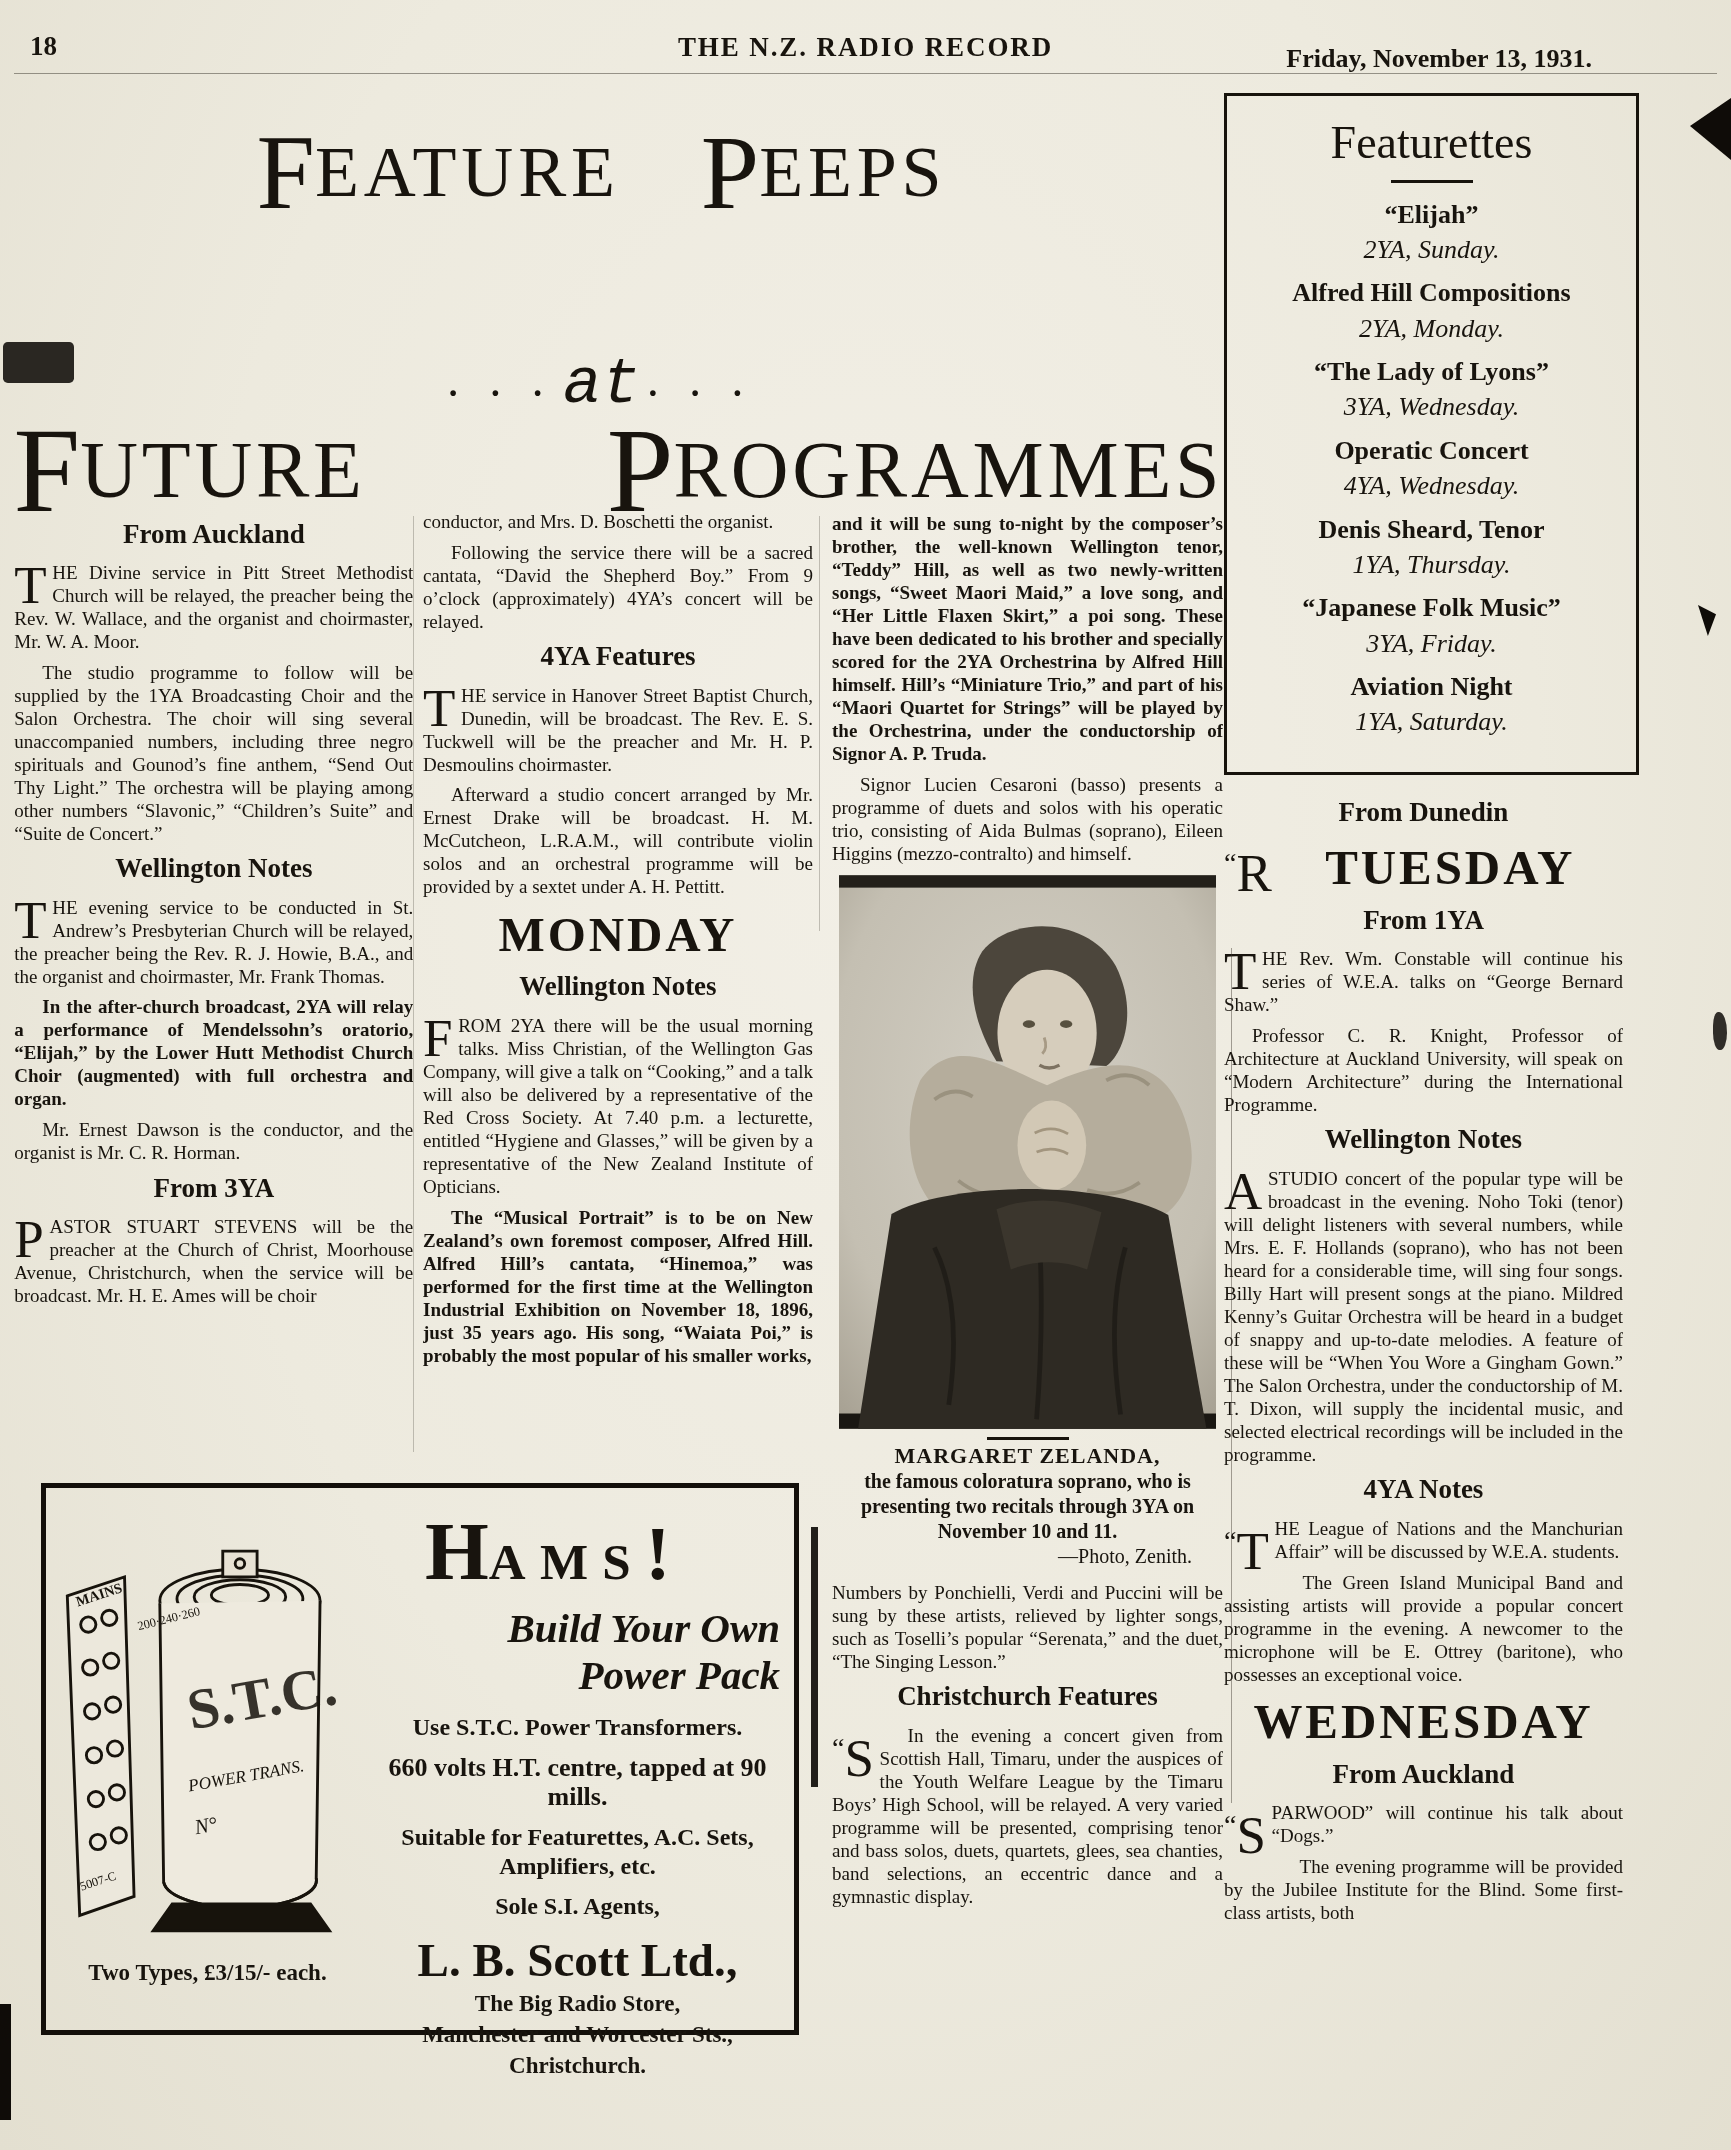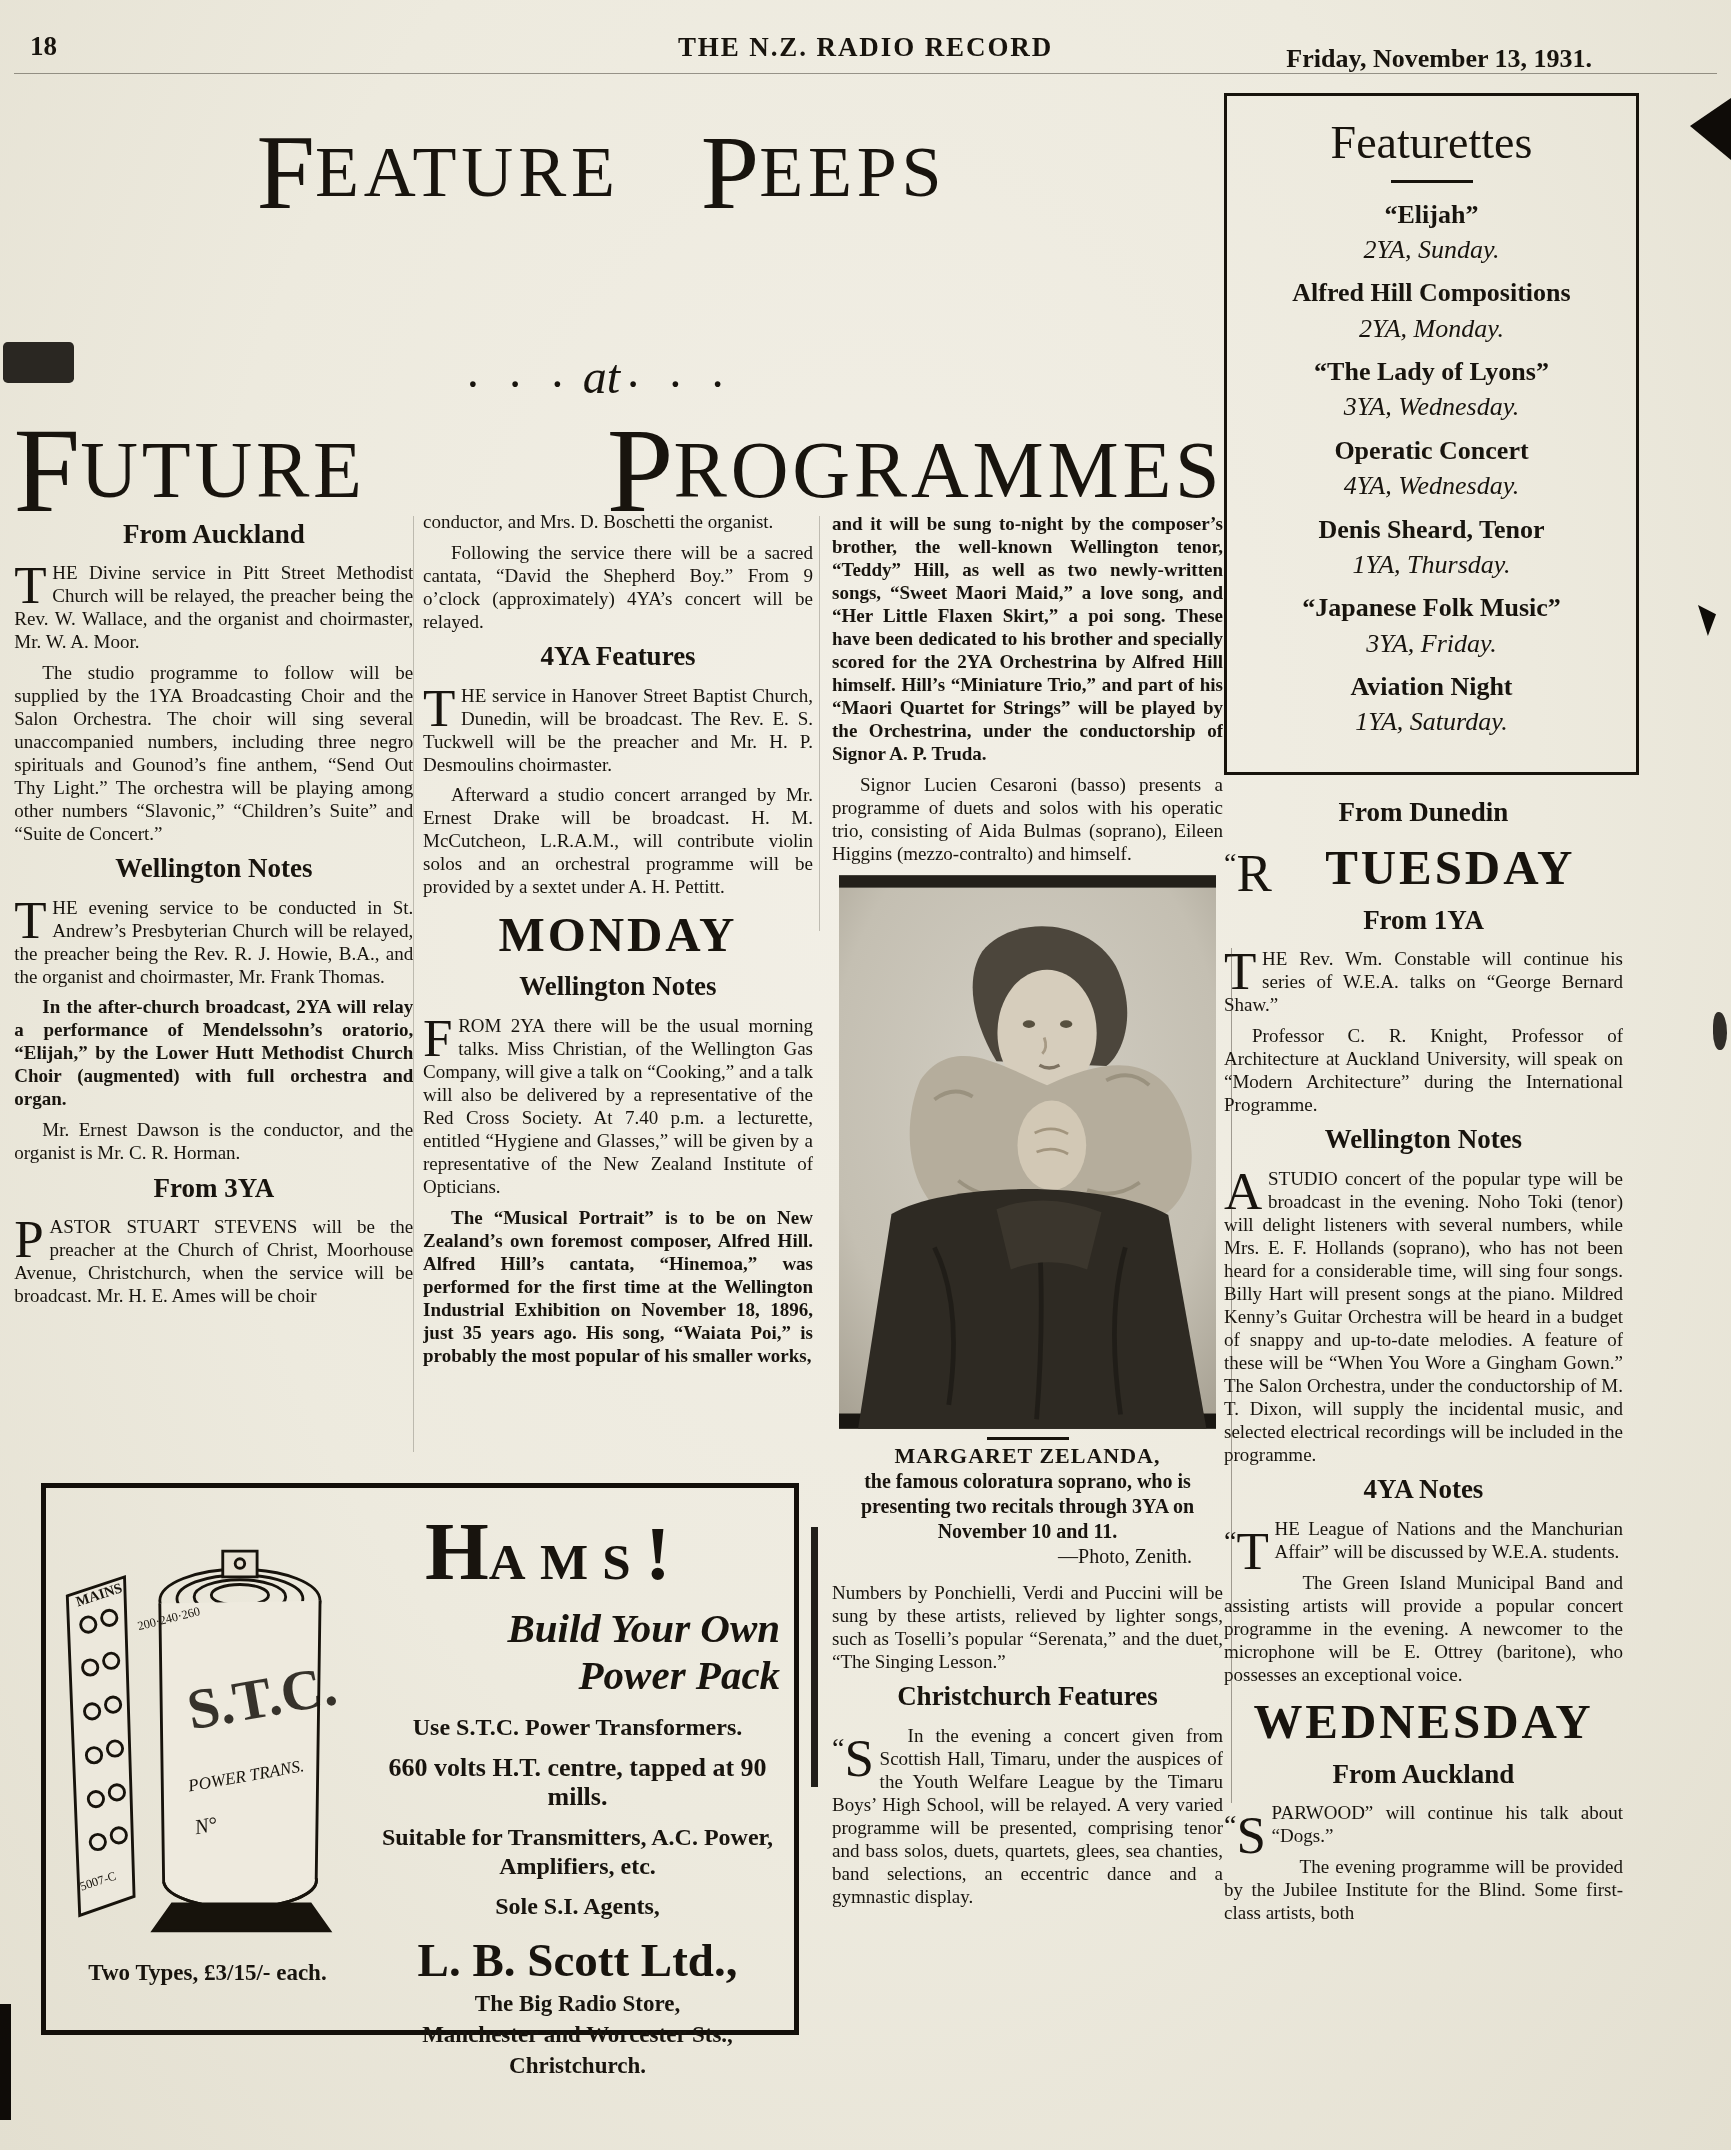--- a/index.html
+++ b/index.html
@@ -13,21 +13,21 @@
   .pnum { position:absolute; left:30px; top:31px; font-size:27px; font-weight:700; }
   .mast { position:absolute; left:0; top:31.5px; width:100%; text-align:center; font-size:27px; font-weight:700; letter-spacing:1.9px; }
   .hdate { position:absolute; right:139px; top:31.5px; font-size:26px; font-weight:700;margin-top:12px; }
   .hrule { position:absolute; left:14.3px; top:73px; width:1703px; height:1.4px; background:#2a251d; opacity:.45; }
   
   .t-line1 { position:absolute; left:86px; top:113px; width:1031px; display:flex; justify-content:center; gap:81px; white-space:nowrap; }
   .ti { font-size:105px; line-height:119px; font-weight:400; }
   .tr { font-size:72px; line-height:119px; letter-spacing:4.8px; align-self:flex-end; }
   .t-conn { position:absolute; left:86px; top:349px; width:1031px; text-align:center; }
   .dots { font-size:35px; font-weight:700; letter-spacing:12.4px; vertical-align:5.7px; }
-  .at { font-size:48px; font-style:italic; padding:0 8.6px; }
+  .at { font-size:64px; font-style:italic; padding:0 8.6px;font-family:Liberation Mono, monospace; }
   .t-line2 { position:absolute; left:13.4px; top:407px; width:1210px; display:flex; justify-content:space-between; white-space:nowrap; }
   .ti2 { font-size:120px; line-height:127px; font-weight:400; }
   .tr2 { font-size:80px; line-height:127px; letter-spacing:3.8px; vertical-align:baseline; }
   .grp { display:flex; align-items:flex-end; }
   
   .col { position:absolute; overflow:hidden; }
   .c1 { left:14.3px;  top:510px; width:399px; height:970px; }
   .c2 { left:423px; top:510px; width:390px; height:971px; }
   .c3 { left:832px; top:512px; width:391px; height:1638px; }
   .rcol { left:1224px; top:788px; width:399px; height:1362px; }
@@ -284,21 +284,21 @@
     <div class="ad-cap">Two Types, £3/15/- each.</div>
     <div class="ad-right">
       <div class="ad-h">
         <span class="ad-H">H</span><span class="ad-AMS">AMS</span><span class="ad-bang">!</span>
       </div>
       <div class="ad-tag">
         <span>Build Your Own</span><br><span>Power Pack</span>
       </div>
       <div class="ad-line">Use S.T.C. Power Transformers.</div>
       <div class="ad-line ad-volts">660 volts H.T. centre, tapped at 90 mills.</div>
-      <div class="ad-line">Suitable for Transmitters, A.C. Power, Amplifiers, etc.</div>
+      <div class="ad-line">Suitable for Featurettes, A.C. Sets, Amplifiers, etc.</div>
       <div class="ad-line">Sole S.I. Agents,</div>
       <div class="ad-co">L. B. Scott Ltd.,</div>
       <div class="ad-sub">The Big Radio Store,</div>
       <div class="ad-sub">Manchester and Worcester Sts.,</div>
       <div class="ad-sub">Christchurch.</div>
     </div>
   </div>
 
   <div class="vr vr1"></div>
   <div class="vr vr2"></div>

